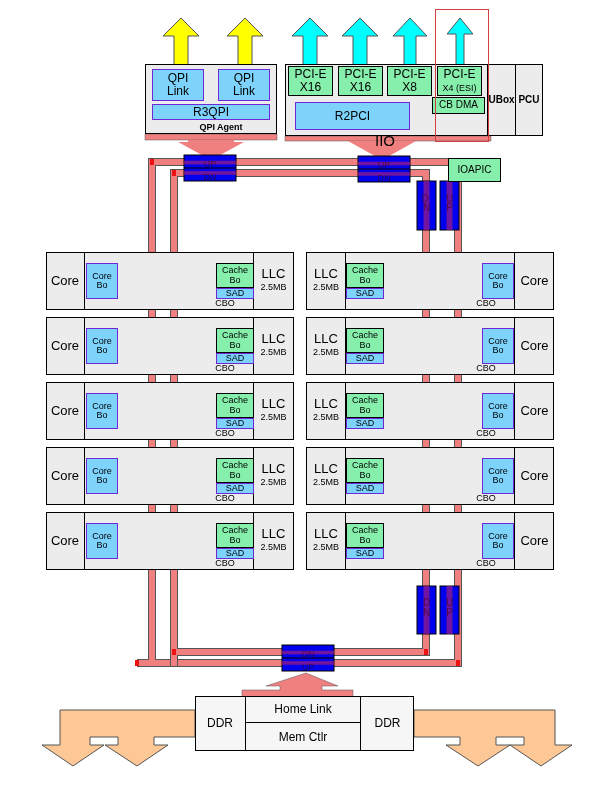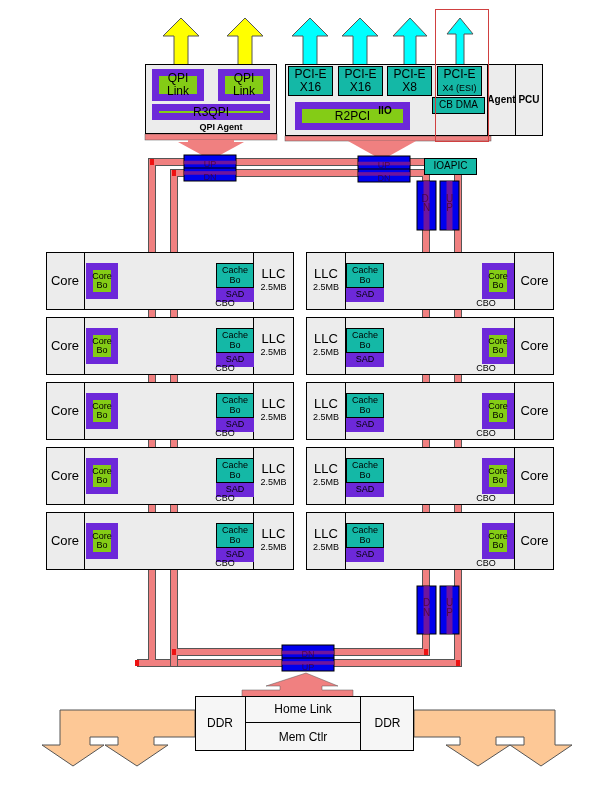--- a/index.html
+++ b/index.html
@@ -1,20 +1,20 @@
 <!DOCTYPE html>
 <html><head>
 <meta charset="utf-8">
 <style>
   html,body{margin:0;padding:0;background:#fff;}
   body{width:600px;height:800px;position:relative;overflow:hidden;font-family:"Liberation Sans",sans-serif;color:#000;}
   .abs{position:absolute;box-sizing:border-box;}
   .gray{background:#ececec;border:1px solid #000;}
-  .white{background:#84cc16;border:7px solid #6d28d9;}
-  .beige{background:#14b8a6;border:1px solid #000;}
+  .white{background:#7dd3fc;border:1px solid #6d28d9;}
+  .beige{background:#86efac;border:1px solid #000;}
   .lbl{display:flex;align-items:center;justify-content:center;text-align:center;line-height:1.05;}
   svg{position:absolute;left:0;top:0;}
   .txt{position:absolute;}
 </style>
 </head>
 <body>
 
 <svg id="diagram-svg" width="600" height="800" viewBox="0 0 600 800">
   <defs>
     <marker id="ah" markerWidth="6" markerHeight="6" refX="3" refY="3" orient="auto">
@@ -171,23 +171,23 @@
 <div class="abs beige lbl" style="left:338px;top:66px;width:45px;height:30px;font-size:12px;white-space:pre;">PCI-E
 X16</div>
 <div class="abs beige lbl" style="left:387px;top:66px;width:45px;height:30px;font-size:12px;white-space:pre;">PCI-E
 X8</div>
 <div class="abs beige" style="left:437px;top:66px;width:45px;height:30px;">
   <div class="lbl" style="font-size:12px;height:15px;">PCI-E</div>
   <div class="lbl" style="font-size:9px;height:13px;">X4 (ESI)</div>
 </div>
 <div class="abs white lbl" style="left:295px;top:102px;width:115px;height:28px;font-size:12px;">R2PCI</div>
 <div class="abs beige lbl" style="left:432px;top:97px;width:53px;height:17px;font-size:10px;">CB DMA</div>
-<div class="abs beige lbl" style="left:424px;top:114px;width:53px;height:17px;font-size:10px;margin-top:44px;">IOAPIC</div>
-<div class="txt lbl" style="left:370px;top:106px;width:30px;height:11px;font-size:10px;font-weight:bold;">IIO</div>
-<div class="abs gray lbl" style="left:487px;top:64px;width:29px;height:72px;font-size:10px;font-weight:bold;">Agent</div>
+<div class="abs beige lbl" style="left:448px;top:114px;width:53px;height:24px;font-size:10px;margin-top:44px;">IOAPIC</div>
+<div class="txt lbl" style="left:370px;top:135px;width:30px;height:11px;font-size:15px;font-weight:normal;">IIO</div>
+<div class="abs gray lbl" style="left:487px;top:64px;width:29px;height:72px;font-size:10px;font-weight:bold;">UBox</div>
 <div class="abs gray lbl" style="left:515px;top:64px;width:28px;height:72px;font-size:10px;font-weight:bold;">PCU</div>
 <div class="abs" style="left:435px;top:9px;width:54px;height:133px;border:1px solid #d04040;"></div>
 
 <div id="slices">
     <div class="abs gray" style="left:46px;top:252px;width:248px;height:58px;"></div>
     <div class="abs lbl" style="left:46px;top:252px;width:39px;height:58px;border-right:1px solid #000;font-size:13px;">Core</div>
     <div class="abs lbl" style="left:253px;top:252px;width:41px;height:58px;border-left:1px solid #000;"></div>
     <div class="txt lbl" style="left:253px;top:266px;width:41px;height:15px;font-size:13px;">LLC</div>
     <div class="txt lbl" style="left:253px;top:282px;width:41px;height:11px;font-size:9px;">2.5MB</div>
     <div class="abs white lbl" style="left:86px;top:263px;width:32px;height:36px;font-size:9px;white-space:pre;">Core

